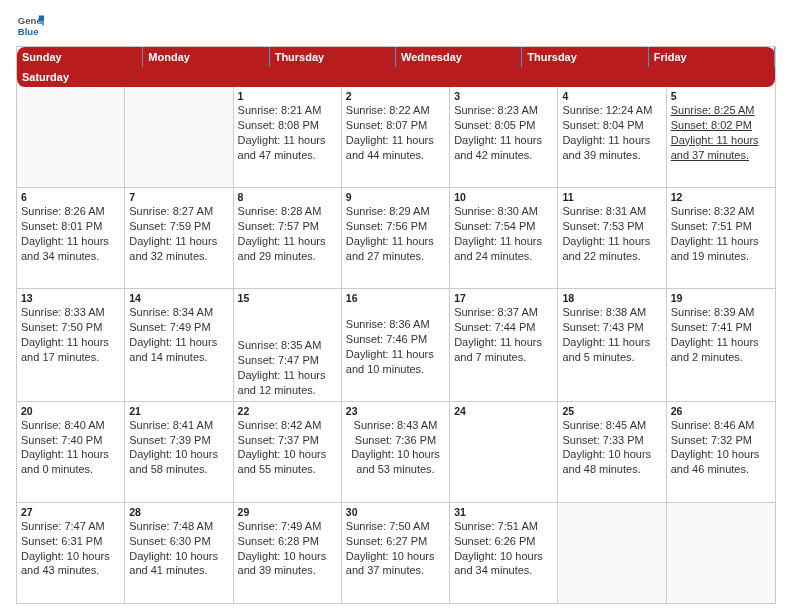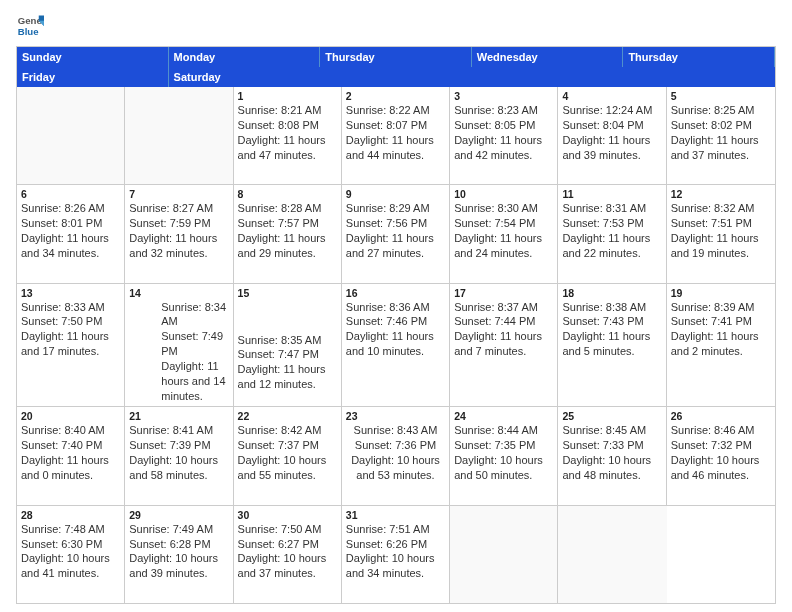--- a/index.html
+++ b/index.html
@@ -56,22 +56,23 @@
       color: #444;
     }
     .calendar {
       flex: 1;
       display: flex;
       flex-direction: column;
       border: 1px solid #ccc;
     }
     .cal-header {
       display: grid;
-      grid-template-columns: repeat(5, 1fr);
-      background: #1d4ed8;
+      grid-template-columns: repeat(6, 1fr);
+      background: #b91c1c;
+      border-radius: 8px;
     }
     .cal-header-cell {
       color: #fff;
       font-size: 11px;
       font-weight: bold;
       padding: 4px 5px;
       border-right: 1px solid #5090cc;
       text-align: left;
     }
     .cal-header-cell:last-child { border-right: none; }
@@ -167,21 +168,21 @@
 Daylight: 11 hours and 42 minutes.</div>
           </div>
           <div class="cal-cell">
             <div class="day-num">4</div>
             <div class="cell-text" style="white-space: pre-line;">Sunrise: 12:24 AM
 Sunset: 8:04 PM
 Daylight: 11 hours and 39 minutes.</div>
           </div>
           <div class="cal-cell">
             <div class="day-num">5</div>
-            <div class="cell-text" style="white-space: pre-line;">Sunrise: 8:25 AM
+            <div class="cell-text" style="white-space: pre-line; text-decoration: underline;">Sunrise: 8:25 AM
 Sunset: 8:02 PM
 Daylight: 11 hours and 37 minutes.</div>
           </div>
         </div>
         <div class="cal-row">
           <div class="cal-cell">
             <div class="day-num">6</div>
             <div class="cell-text" style="white-space: pre-line;">Sunrise: 8:26 AM
 Sunset: 8:01 PM
 Daylight: 11 hours and 34 minutes.</div>
@@ -225,33 +226,33 @@
         </div>
         <div class="cal-row">
           <div class="cal-cell">
             <div class="day-num">13</div>
             <div class="cell-text" style="white-space: pre-line;">Sunrise: 8:33 AM
 Sunset: 7:50 PM
 Daylight: 11 hours and 17 minutes.</div>
           </div>
           <div class="cal-cell">
             <div class="day-num">14</div>
-            <div class="cell-text" style="white-space: pre-line; margin-left: 32px;">Sunrise: 8:34 AM
+            <div class="cell-text" style="white-space: pre-line;">Sunrise: 8:34 AM
 Sunset: 7:49 PM
 Daylight: 11 hours and 14 minutes.</div>
           </div>
           <div class="cal-cell">
             <div class="day-num">15</div>
             <div class="cell-text" style="white-space: pre-line; margin-top: 33px;">Sunrise: 8:35 AM
 Sunset: 7:47 PM
 Daylight: 11 hours and 12 minutes.</div>
           </div>
           <div class="cal-cell">
             <div class="day-num">16</div>
-            <div class="cell-text" style="white-space: pre-line;">Sunrise: 8:36 AM
+            <div class="cell-text" style="white-space: pre-line; margin-top: 12px;">Sunrise: 8:36 AM
 Sunset: 7:46 PM
 Daylight: 11 hours and 10 minutes.</div>
           </div>
           <div class="cal-cell">
             <div class="day-num">17</div>
             <div class="cell-text" style="white-space: pre-line;">Sunrise: 8:37 AM
 Sunset: 7:44 PM
 Daylight: 11 hours and 7 minutes.</div>
           </div>
           <div class="cal-cell">
@@ -287,38 +288,41 @@
 Daylight: 10 hours and 55 minutes.</div>
           </div>
           <div class="cal-cell">
             <div class="day-num">23</div>
             <div class="cell-text" style="white-space: pre-line; text-align: center;">Sunrise: 8:43 AM
 Sunset: 7:36 PM
 Daylight: 10 hours and 53 minutes.</div>
           </div>
           <div class="cal-cell">
             <div class="day-num">24</div>
-            <div class="cell-text" style="white-space: pre-line;">Sunrise: 8:44 AM
-Sunset: 7:35 PM
-Daylight: 10 hours and 50 minutes.</div>
           </div>
           <div class="cal-cell">
             <div class="day-num">25</div>
             <div class="cell-text" style="white-space: pre-line;">Sunrise: 8:45 AM
 Sunset: 7:33 PM
 Daylight: 10 hours and 48 minutes.</div>
           </div>
           <div class="cal-cell">
             <div class="day-num">26</div>
             <div class="cell-text" style="white-space: pre-line;">Sunrise: 8:46 AM
 Sunset: 7:32 PM
 Daylight: 10 hours and 46 minutes.</div>
           </div>
         </div>
         <div class="cal-row">
+          <div class="cal-cell">
+            <div class="day-num">27</div>
+            <div class="cell-text" style="white-space: pre-line;">Sunrise: 7:47 AM
+Sunset: 6:31 PM
+Daylight: 10 hours and 43 minutes.</div>
+          </div>
           <div class="cal-cell">
             <div class="day-num">28</div>
             <div class="cell-text" style="white-space: pre-line;">Sunrise: 7:48 AM
 Sunset: 6:30 PM
 Daylight: 10 hours and 41 minutes.</div>
           </div>
           <div class="cal-cell">
             <div class="day-num">29</div>
             <div class="cell-text" style="white-space: pre-line;">Sunrise: 7:49 AM
 Sunset: 6:28 PM

